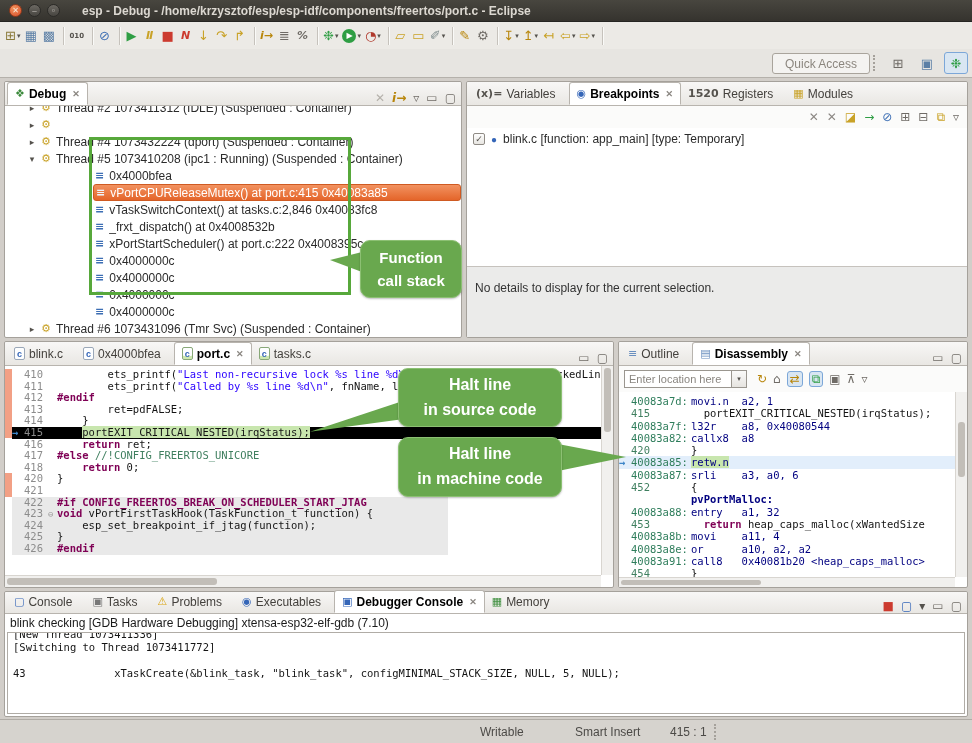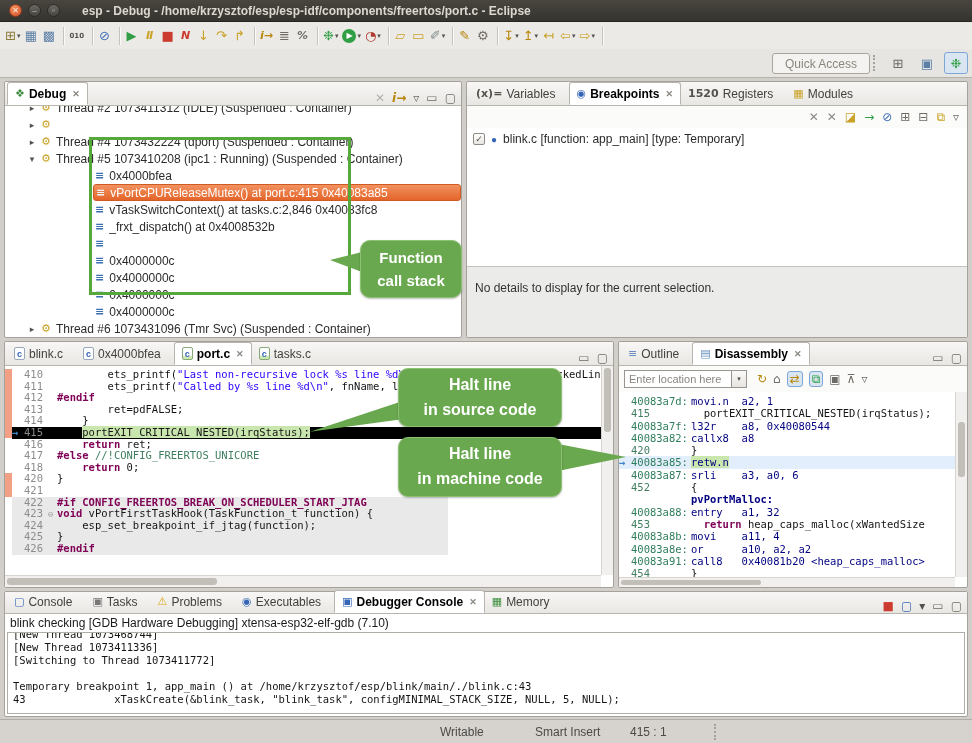--- a/index.html
+++ b/index.html
@@ -100,21 +100,21 @@
   
   #console-panel { left:4px; top:591px; width:964px; height:126px; }
   #console-panel .tabbar { height:22px; }
   #console-label { position:absolute; top:23px; left:0; right:0; height:17px; font-size:12px; color:#1a1a1a; padding-left:5px; line-height:17px; white-space:nowrap; }
   #console-box { position:absolute; left:2px; right:2px; top:40px; bottom:2px; border:1px solid #b0aca6; background:#fff; overflow:hidden; }
   #console-lines { margin-top:-7px; padding:2px 5px; font-family:"DejaVu Sans Mono", monospace; font-size:10.5px; }
   .cline { height:13px; line-height:13px; white-space:pre; color:#141414; }
 
   
   #statusbar { left:0; top:719px; width:972px; height:24px; background:#d6d3ce; border-top:1px solid #b0aca6; color:#4c4a47; font-size:12px; }
-  #statusbar span.item { position:absolute; top:5px; }
+  #statusbar span.item { position:absolute; top:5px;margin-left:40px; }
 
   
   .callout { position:absolute; background:#69a84e; border:1px solid #8cc073; border-radius:10px; color:#fff; font-family:"Liberation Sans",sans-serif; font-weight:bold; font-size:16px; text-align:center; display:flex; flex-direction:column; justify-content:center; line-height:1.55; z-index:50; box-shadow:0 1px 2px rgba(0,0,0,0.25); }
   .tailshape { position:absolute; background:#69a84e; z-index:49; }
 </style>
 </head>
 <body>
 
 <div id="titlebar" class="abs">
   <span class="winbtn close">✕</span>
@@ -421,20 +421,21 @@
         <div class="rowbody">
           <span class="ticon" style="color: rgb(60, 110, 180);">≡</span>
           <span class="tlabel">_frxt_dispatch() at 0x4008532b</span>
         </div>
       </div>
 
       <div class="trow t2">
         <span class="arrow"></span>
         <div class="rowbody">
           <span class="ticon" style="color: rgb(60, 110, 180);">≡</span>
+          <span class="tlabel">xPortStartScheduler() at port.c:222 0x4008395c</span>
         </div>
       </div>
 
       <div class="trow t2">
         <span class="arrow"></span>
         <div class="rowbody">
           <span class="ticon" style="color: rgb(60, 110, 180);">≡</span>
           <span class="tlabel">0x4000000c</span>
         </div>
       </div>
@@ -732,25 +733,23 @@
         <span class="hic" style="color: rgb(53, 102, 184);">▢</span>
         <span class="hic txt" style="color: rgb(85, 82, 77);">▾</span>
         <span class="hic" style="color: rgb(111, 107, 102);">▭</span>
         <span class="hic" style="color: rgb(111, 107, 102);">▢</span>
       </div>
   </div>
   <div id="console-label">blink checking [GDB Hardware Debugging] xtensa-esp32-elf-gdb (7.10)</div>
   <div id="console-box">
     <div id="console-lines">
 
-    <div class="cline">[New Thread 1073468744]</div>
         <div class="cline">[New Thread 1073411336]</div>
         <div class="cline">[Switching to Thread 1073411772]</div>
         <div class="cline"></div>
-        <div class="cline">Temporary breakpoint 1, app_main () at /home/krzysztof/esp/blink/main/./blink.c:43</div>
         <div class="cline">43              xTaskCreate(&amp;blink_task, "blink_task", configMINIMAL_STACK_SIZE, NULL, 5, NULL);</div>
       </div>
   </div>
 </div>
 
 <div id="statusbar" class="abs">
   <span class="item" style="left:440px;">Writable</span>
   <span class="item" style="left:535px;">Smart Insert</span>
   <span class="item" style="left:630px;">415 : 1</span>
   <span class="vdots abs" style="left:710px; top:4px;"></span>

